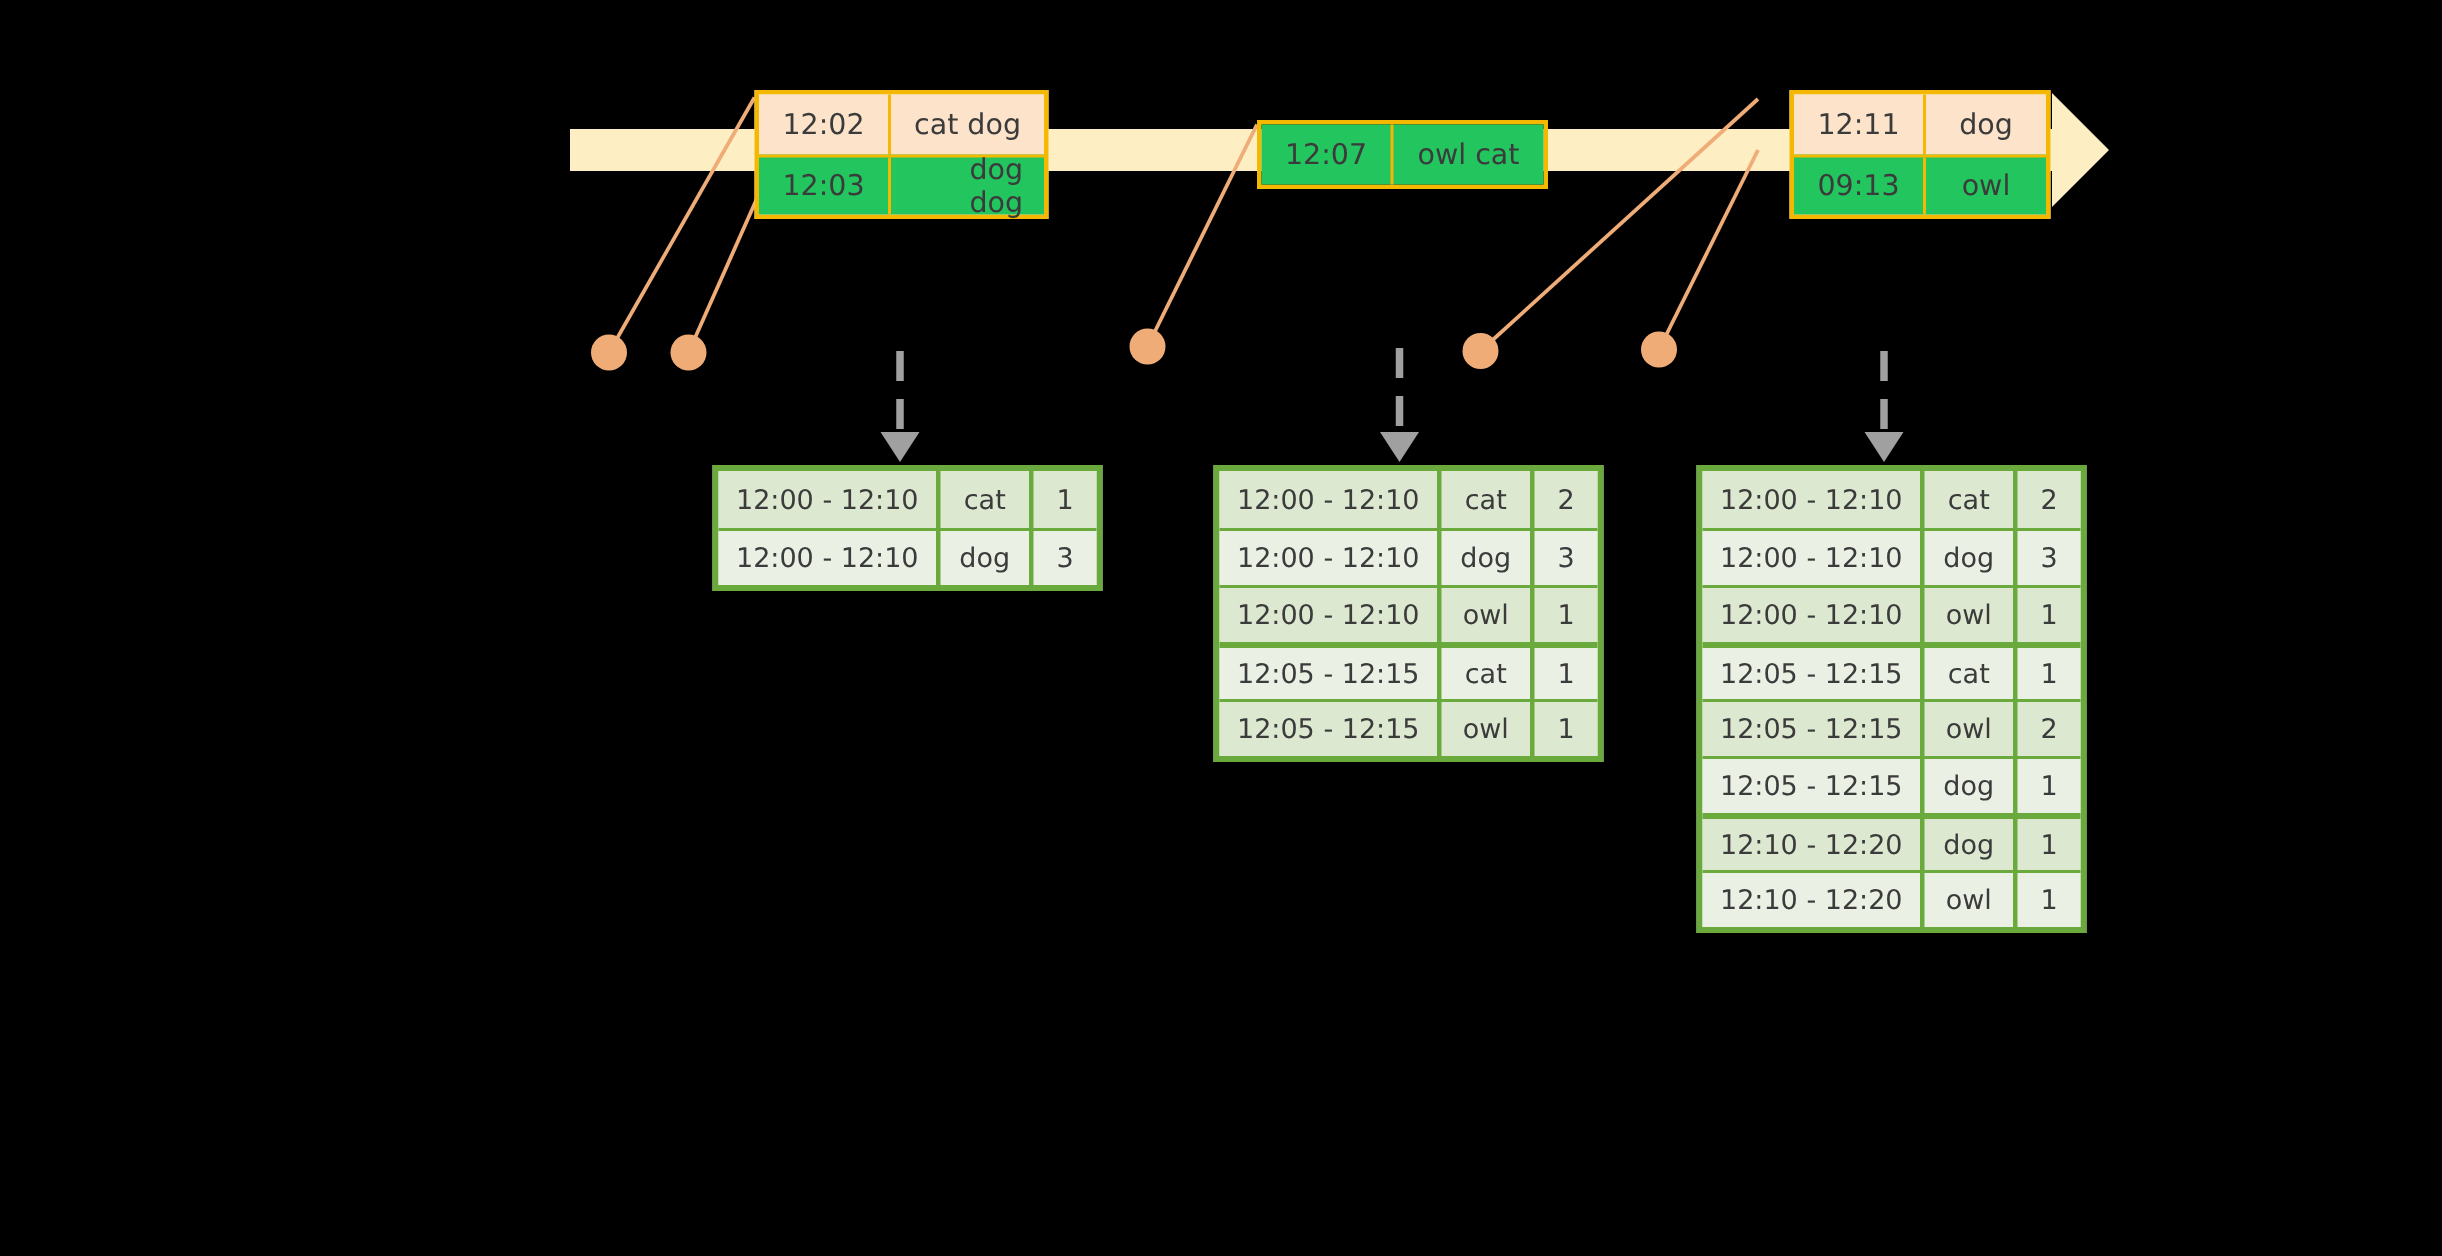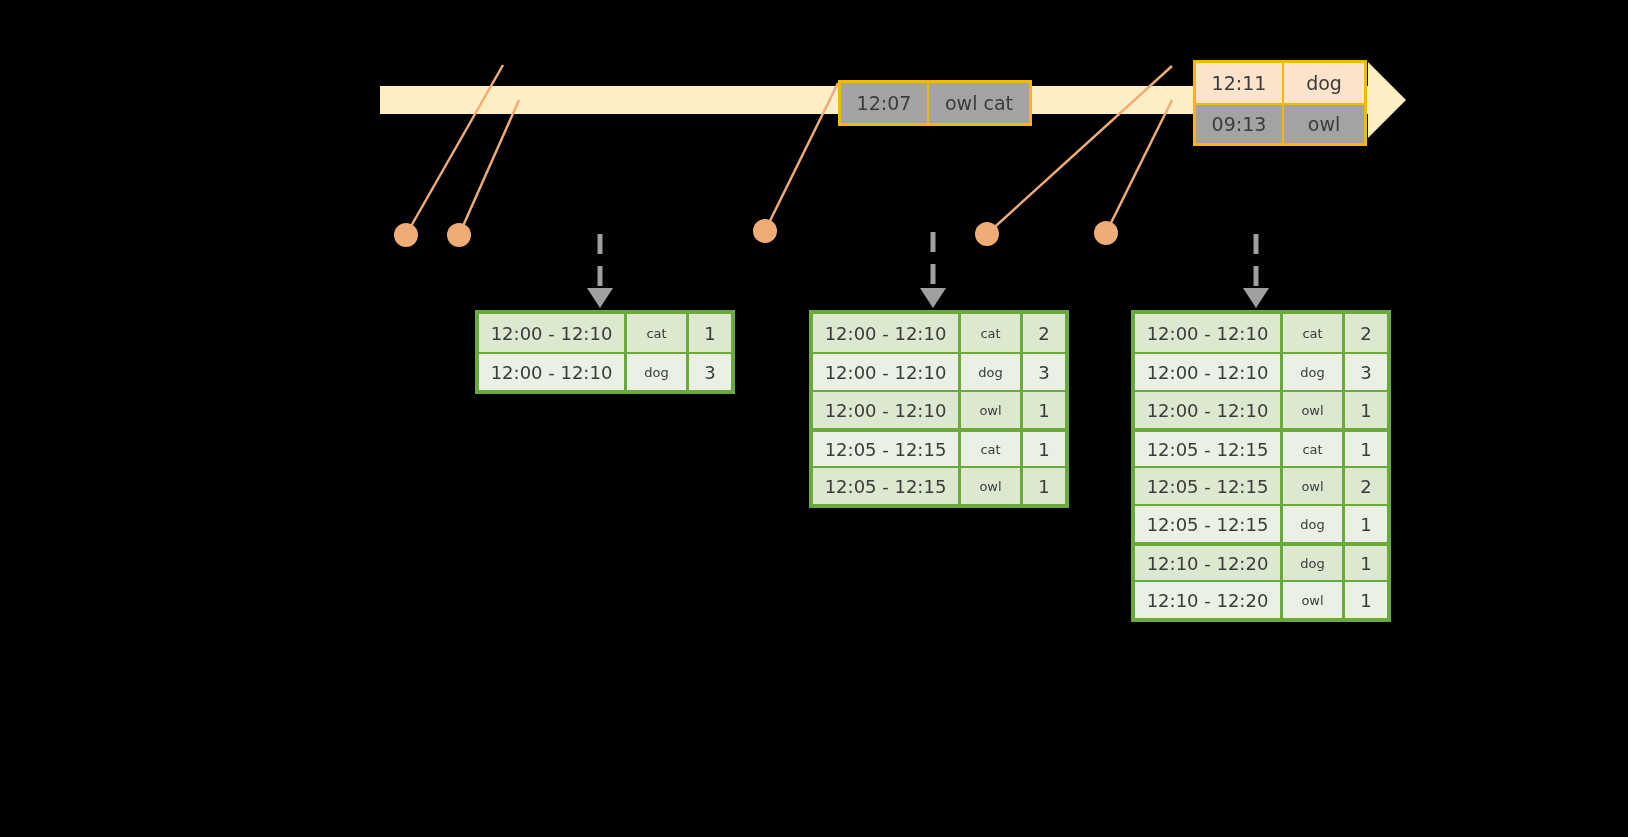--- a/index.html
+++ b/index.html
@@ -38,21 +38,21 @@
     flex-direction: column;
     z-index: 5;
   }
   .event-row {
     display: flex;
     flex-direction: row;
     height: 40px;
     box-sizing: border-box;
   }
   .event-row.shaded { background: #fce3ca; }
-  .event-row.plain  { background: #a3a3a3; }
+  .event-row.plain  { background: #22c55e; text-align: right; }
   .event-row + .event-row { border-top: 2px solid #f5b800; }
   .event-time {
     width: 88px;
     display: flex;
     align-items: center;
     justify-content: center;
     font-size: 19px;
     color: #3b3b3b;
     border-right: 2px solid #f5b800;
     box-sizing: border-box;
@@ -94,21 +94,21 @@
     font-size: 18px;
     color: #3b3b3b;
     border-right: 3px solid #6aaa3c;
     box-sizing: border-box;
   }
   .res-word {
     width: 62px;
     display: flex;
     align-items: center;
     justify-content: center;
-    font-size: 13px;
+    font-size: 18px;
     color: #3b3b3b;
     border-right: 3px solid #6aaa3c;
     box-sizing: border-box;
   }
   .res-count {
     width: 42px;
     display: flex;
     align-items: center;
     justify-content: center;
     font-size: 18px;
@@ -152,20 +152,30 @@
           <line x1="933" y1="232" x2="933" y2="292" stroke="#a0a0a0" stroke-width="5" stroke-dasharray="20 12"></line>
           <polygon points="920,288 946,288 933,308" fill="#a0a0a0"></polygon>
         </g>
         <g>
           <line x1="1256" y1="234" x2="1256" y2="292" stroke="#a0a0a0" stroke-width="5" stroke-dasharray="20 12"></line>
           <polygon points="1243,288 1269,288 1256,308" fill="#a0a0a0"></polygon>
         </g>
       </g>
   </svg>
 
+  <div class="event-card" id="event-card-1" style="left:503px; top:60px; width:196px;">
+    <div class="event-row shaded">
+      <span class="event-time">12:02</span>
+      <span class="event-words">cat dog</span>
+    </div>
+    <div class="event-row plain">
+      <span class="event-time">12:03</span>
+      <span class="event-words">dog dog</span>
+    </div>
+  </div>
 
   <div class="event-card" id="event-card-2" style="left:838px; top:80px; width:194px;">
     <div class="event-row plain">
       <span class="event-time">12:07</span>
       <span class="event-words">owl cat</span>
     </div>
   </div>
 
   <div class="event-card" id="event-card-3" style="left:1169px; top:60px; width:174px;margin-left:24px;">
     <div class="event-row shaded">

